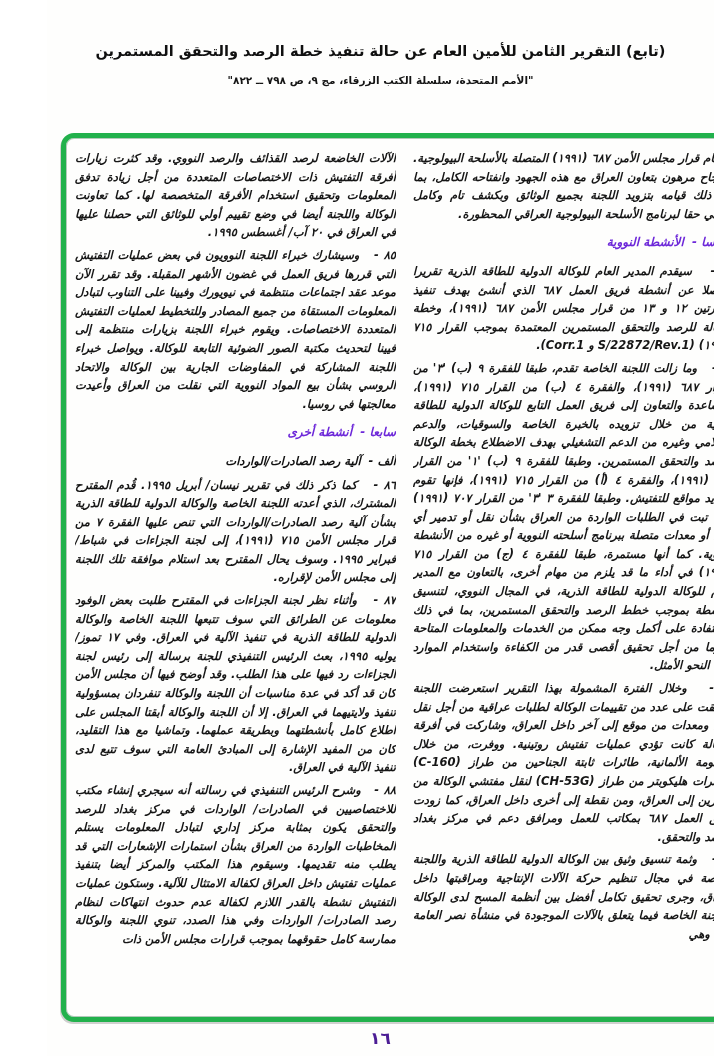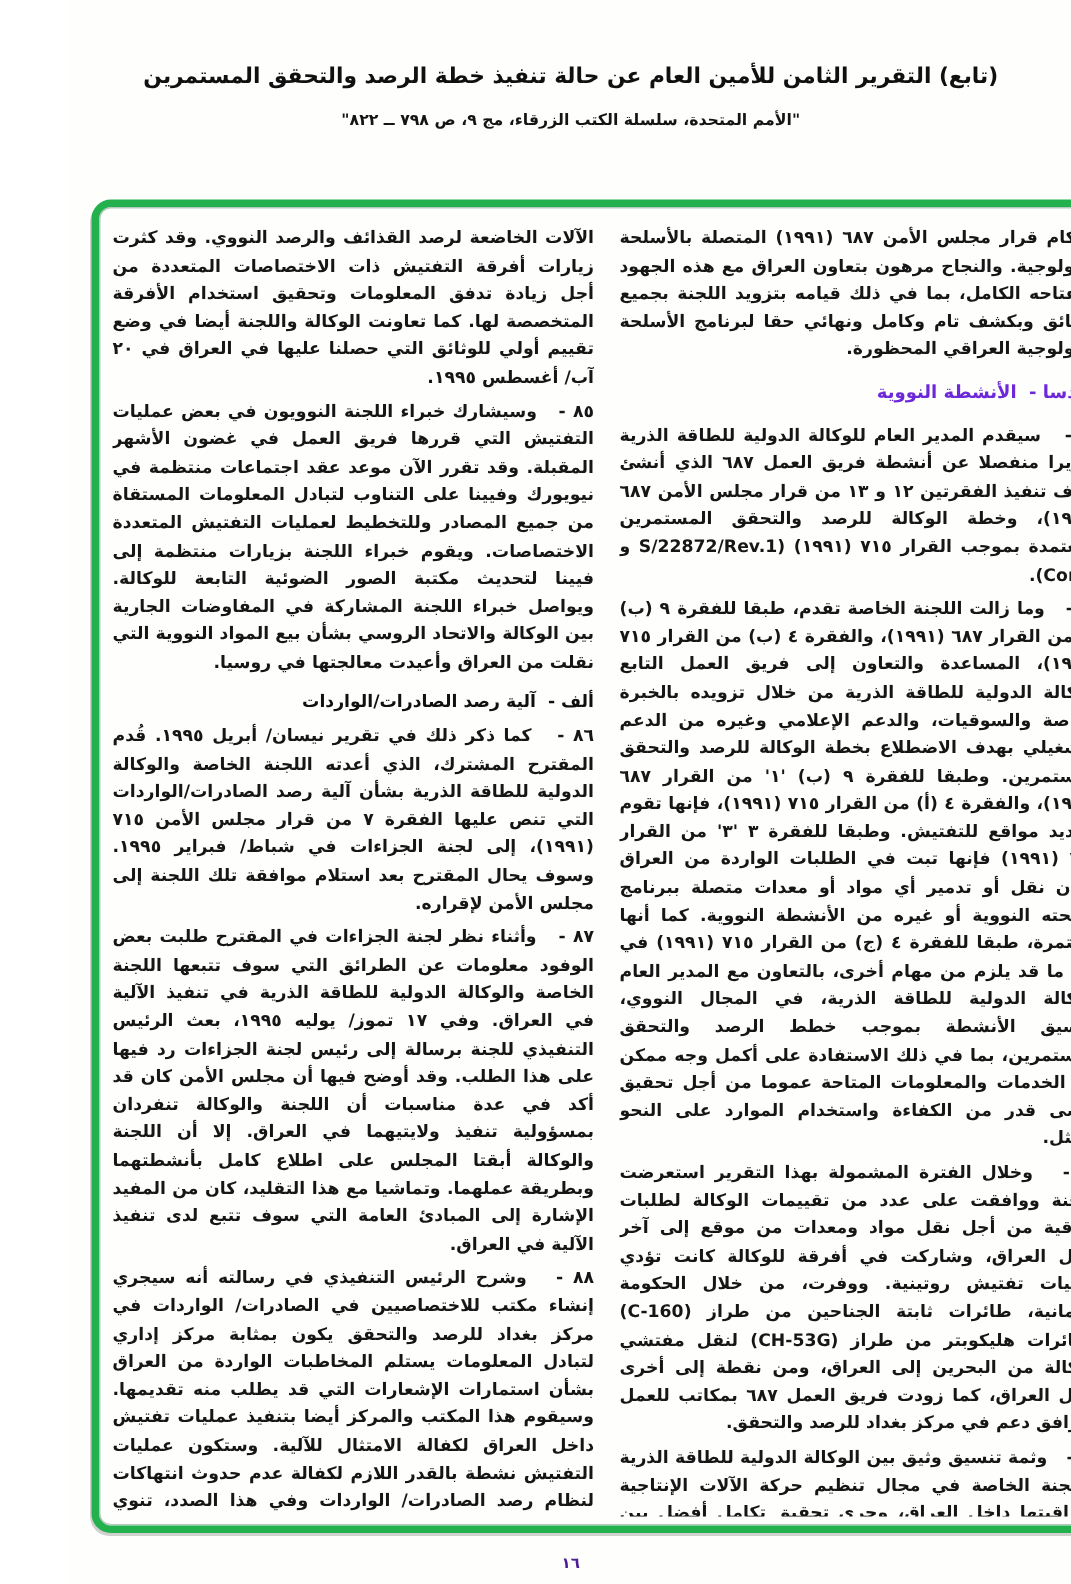--- a/index.html
+++ b/index.html
@@ -16,31 +16,32 @@
     position:absolute;top:133px;left:14px;width:687px;height:889px;
     box-sizing:border-box;border:5px solid #22b14c;border-radius:13px;
     background:#fefefd;padding:11px 9px 6px 9px;
     display:flex;flex-direction:row;gap:17px;direction:rtl;overflow:hidden;
     box-shadow:inset 0 0 0 1px rgba(10,80,35,.30), -1px 2px 0 rgba(0,0,0,.18);
   }
   .col{
     flex:1 1 0;min-width:0;direction:rtl;text-align:justify;
     font-size:11.5px;font-weight:bold;line-height:18.6px;color:#161616;
     overflow:hidden;
+    font-style:italic;
   }
   .col p{margin:0 0 4px 0;}
   .section-heading{
     text-align:right;font-size:12px;font-weight:bold;margin:10px 0 10px;color:#6d28d9;
   }
   .sub-heading{
     font-size:11.5px;font-weight:bold;margin:7px 0 5px;color:#101010;
   }
   .page-footer{
     position:absolute;bottom:8px;left:0;right:0;text-align:center;
-    font-size:10px;font-weight:bold;color:#4c1d95;direction:rtl;
+    font-size:17px;font-weight:bold;color:#4c1d95;direction:rtl;
   }
 </style>
 </head>
 <body>
 
 <div class="page">
 
   <header class="doc-header">
     <p class="title-line">(تابع) التقرير الثامن للأمين العام عن حالة تنفيذ خطة الرصد والتحقق المستمرين</p>
     <p class="source-line">"الأمم المتحدة، سلسلة الكتب الزرقاء، مج ٩، ص ٧٩٨ ــ ٨٢٢"</p>
@@ -53,20 +54,21 @@
       <div class="section-heading">سادسا -&nbsp;&nbsp;الأنشطة النووية</div>
       <p>٨١ -&nbsp;&nbsp;&nbsp;سيقدم المدير العام للوكالة الدولية للطاقة الذرية تقريرا منفصلا عن أنشطة فريق العمل ٦٨٧ الذي أنشئ بهدف تنفيذ الفقرتين ١٢ و ١٣ من قرار مجلس الأمن ٦٨٧ (١٩٩١)، وخطة الوكالة للرصد والتحقق المستمرين المعتمدة بموجب القرار ٧١٥ (١٩٩١) (S/22872/Rev.1 و Corr.1).</p>
       <p>٨٢ -&nbsp;&nbsp;&nbsp;وما زالت اللجنة الخاصة تقدم، طبقا للفقرة ٩ (ب) '٣' من القرار ٦٨٧ (١٩٩١)، والفقرة ٤ (ب) من القرار ٧١٥ (١٩٩١)، المساعدة والتعاون إلى فريق العمل التابع للوكالة الدولية للطاقة الذرية من خلال تزويده بالخبرة الخاصة والسوقيات، والدعم الإعلامي وغيره من الدعم التشغيلي بهدف الاضطلاع بخطة الوكالة للرصد والتحقق المستمرين. وطبقا للفقرة ٩ (ب) '١' من القرار ٦٨٧ (١٩٩١)، والفقرة ٤ (أ) من القرار ٧١٥ (١٩٩١)، فإنها تقوم بتحديد مواقع للتفتيش. وطبقا للفقرة ٣ '٣' من القرار ٧٠٧ (١٩٩١) فإنها تبت في الطلبات الواردة من العراق بشأن نقل أو تدمير أي مواد أو معدات متصلة ببرنامج أسلحته النووية أو غيره من الأنشطة النووية. كما أنها مستمرة، طبقا للفقرة ٤ (ج) من القرار ٧١٥ (١٩٩١) في أداء ما قد يلزم من مهام أخرى، بالتعاون مع المدير العام للوكالة الدولية للطاقة الذرية، في المجال النووي، لتنسيق الأنشطة بموجب خطط الرصد والتحقق المستمرين، بما في ذلك الاستفادة على أكمل وجه ممكن من الخدمات والمعلومات المتاحة عموما من أجل تحقيق أقصى قدر من الكفاءة واستخدام الموارد على النحو الأمثل.</p>
       <p>٨٣ -&nbsp;&nbsp;&nbsp;وخلال الفترة المشمولة بهذا التقرير استعرضت اللجنة ووافقت على عدد من تقييمات الوكالة لطلبات عراقية من أجل نقل مواد ومعدات من موقع إلى آخر داخل العراق، وشاركت في أفرقة للوكالة كانت تؤدي عمليات تفتيش روتينية. ووفرت، من خلال الحكومة الألمانية، طائرات ثابتة الجناحين من طراز (C-160) وطائرات هليكوبتر من طراز (CH-53G) لنقل مفتشي الوكالة من البحرين إلى العراق، ومن نقطة إلى أخرى داخل العراق، كما زودت فريق العمل ٦٨٧ بمكاتب للعمل ومرافق دعم في مركز بغداد للرصد والتحقق.</p>
       <p>٨٤ -&nbsp;&nbsp;&nbsp;وثمة تنسيق وثيق بين الوكالة الدولية للطاقة الذرية واللجنة الخاصة في مجال تنظيم حركة الآلات الإنتاجية ومراقبتها داخل العراق، وجرى تحقيق تكامل أفضل بين أنظمة المسح لدى الوكالة واللجنة الخاصة فيما يتعلق بالآلات الموجودة في منشأة نصر العامة مثلا، وهي</p>
     </div>
 
     <div class="col">
       <p>الآلات الخاضعة لرصد القذائف والرصد النووي. وقد كثرت زيارات أفرقة التفتيش ذات الاختصاصات المتعددة من أجل زيادة تدفق المعلومات وتحقيق استخدام الأفرقة المتخصصة لها. كما تعاونت الوكالة واللجنة أيضا في وضع تقييم أولي للوثائق التي حصلنا عليها في العراق في ٢٠ آب/ أغسطس ١٩٩٥.</p>
       <p>٨٥ -&nbsp;&nbsp;&nbsp;وسيشارك خبراء اللجنة النوويون في بعض عمليات التفتيش التي قررها فريق العمل في غضون الأشهر المقبلة. وقد تقرر الآن موعد عقد اجتماعات منتظمة في نيويورك وفيينا على التناوب لتبادل المعلومات المستقاة من جميع المصادر وللتخطيط لعمليات التفتيش المتعددة الاختصاصات. ويقوم خبراء اللجنة بزيارات منتظمة إلى فيينا لتحديث مكتبة الصور الضوئية التابعة للوكالة. ويواصل خبراء اللجنة المشاركة في المفاوضات الجارية بين الوكالة والاتحاد الروسي بشأن بيع المواد النووية التي نقلت من العراق وأعيدت معالجتها في روسيا.</p>
+      <div class="section-heading">سابعا -&nbsp;&nbsp;أنشطة أخرى</div>
       <div class="sub-heading">ألف -&nbsp;&nbsp;آلية رصد الصادرات/الواردات</div>
       <p>٨٦ -&nbsp;&nbsp;&nbsp;كما ذكر ذلك في تقرير نيسان/ أبريل ١٩٩٥. قُدم المقترح المشترك، الذي أعدته اللجنة الخاصة والوكالة الدولية للطاقة الذرية بشأن آلية رصد الصادرات/الواردات التي تنص عليها الفقرة ٧ من قرار مجلس الأمن ٧١٥ (١٩٩١)، إلى لجنة الجزاءات في شباط/ فبراير ١٩٩٥. وسوف يحال المقترح بعد استلام موافقة تلك اللجنة إلى مجلس الأمن لإقراره.</p>
       <p>٨٧ -&nbsp;&nbsp;&nbsp;وأثناء نظر لجنة الجزاءات في المقترح طلبت بعض الوفود معلومات عن الطرائق التي سوف تتبعها اللجنة الخاصة والوكالة الدولية للطاقة الذرية في تنفيذ الآلية في العراق. وفي ١٧ تموز/ يوليه ١٩٩٥، بعث الرئيس التنفيذي للجنة برسالة إلى رئيس لجنة الجزاءات رد فيها على هذا الطلب. وقد أوضح فيها أن مجلس الأمن كان قد أكد في عدة مناسبات أن اللجنة والوكالة تنفردان بمسؤولية تنفيذ ولايتيهما في العراق. إلا أن اللجنة والوكالة أبقتا المجلس على اطلاع كامل بأنشطتهما وبطريقة عملهما. وتماشيا مع هذا التقليد، كان من المفيد الإشارة إلى المبادئ العامة التي سوف تتبع لدى تنفيذ الآلية في العراق.</p>
       <p>٨٨ -&nbsp;&nbsp;&nbsp;وشرح الرئيس التنفيذي في رسالته أنه سيجري إنشاء مكتب للاختصاصيين في الصادرات/ الواردات في مركز بغداد للرصد والتحقق يكون بمثابة مركز إداري لتبادل المعلومات يستلم المخاطبات الواردة من العراق بشأن استمارات الإشعارات التي قد يطلب منه تقديمها. وسيقوم هذا المكتب والمركز أيضا بتنفيذ عمليات تفتيش داخل العراق لكفالة الامتثال للآلية. وستكون عمليات التفتيش نشطة بالقدر اللازم لكفالة عدم حدوث انتهاكات لنظام رصد الصادرات/ الواردات وفي هذا الصدد، تنوي اللجنة والوكالة ممارسة كامل حقوقهما بموجب قرارات مجلس الأمن ذات</p>
     </div>
 
   </div>
 
   <footer class="page-footer">
     <span>١٦</span>

